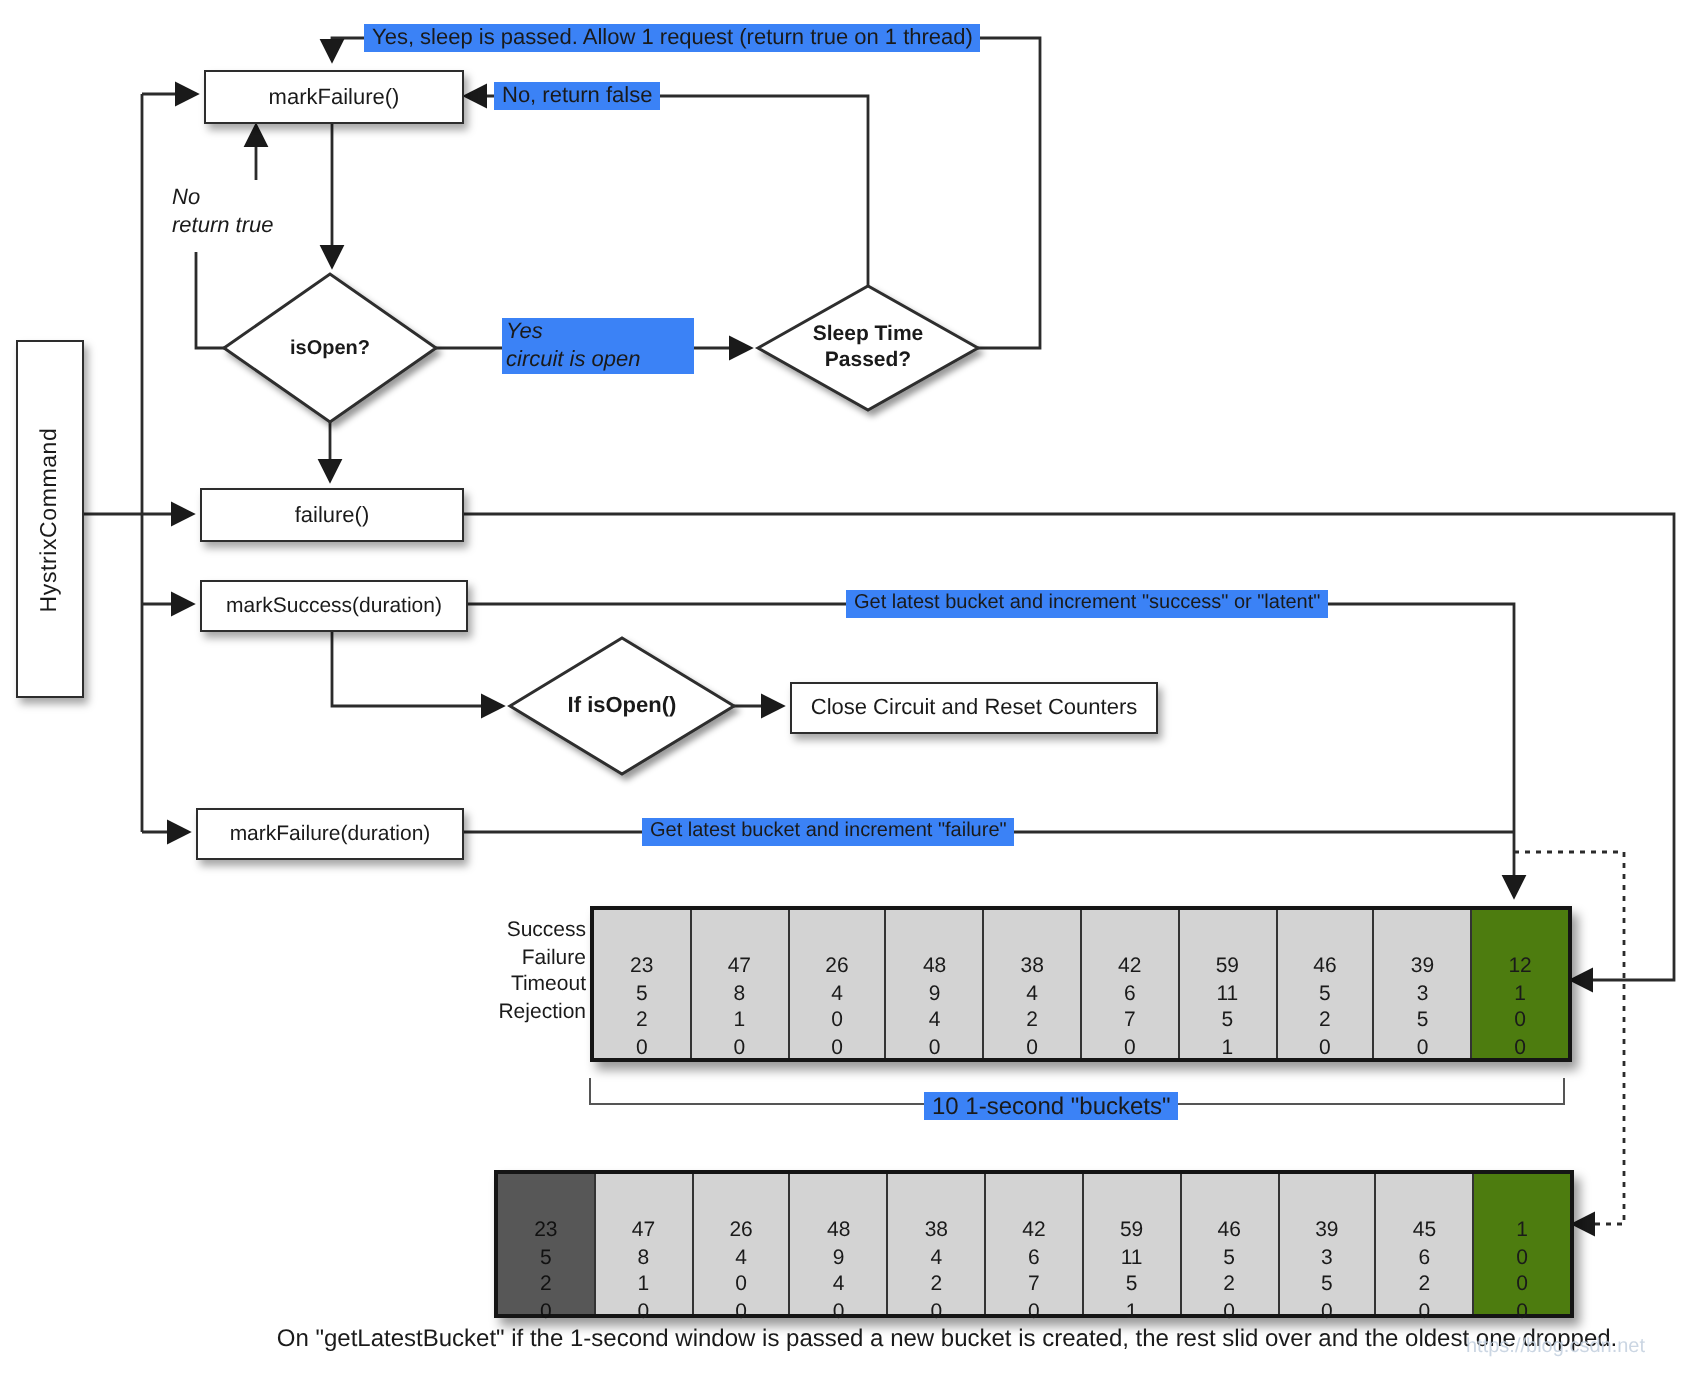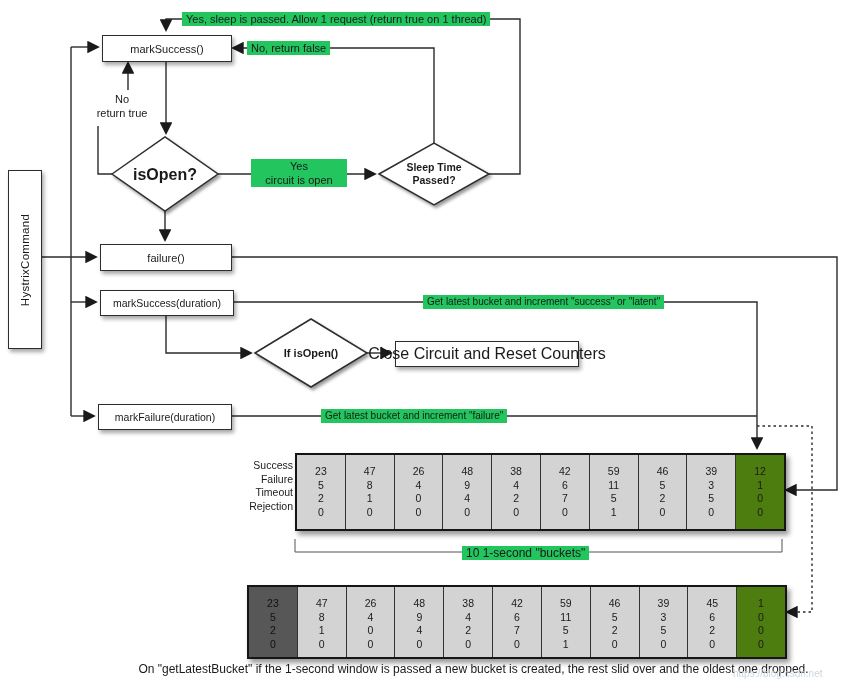--- a/index.html
+++ b/index.html
@@ -7,27 +7,27 @@
           font-family:"Liberation Sans",sans-serif;color:#1a1a1a;}
   svg.wires{position:absolute;left:0;top:0;z-index:1;}
   .node{position:absolute;z-index:2;background:#fff;border:1.5px solid #2d2d2d;
         box-shadow:2px 3px 4px rgba(0,0,0,.35);display:flex;align-items:center;
         justify-content:center;font-size:11px;white-space:nowrap;}
   .vrail{position:absolute;z-index:2;background:#fff;border:1.5px solid #2d2d2d;
         box-shadow:2px 3px 4px rgba(0,0,0,.35);display:flex;align-items:center;justify-content:center;}
   .vrail span{transform:rotate(-90deg);white-space:nowrap;font-size:11.5px;letter-spacing:.3px;}
   .dlabel{position:absolute;z-index:3;font-weight:bold;text-align:center;
           white-space:pre-line;line-height:13px;}
-  .elabel{position:absolute;z-index:3;background:#22c55e;padding:0 4px;white-space:nowrap;
+  .elabel{position:absolute;z-index:3;background:#3b82f6;padding:0 4px;white-space:nowrap;
           font-size:11px;line-height:14px;}
-  .elabel.center2{white-space:pre-line;text-align:center;padding:0 2px;}
+  .elabel.center2{white-space:pre-line;padding:0 2px;font-style:italic;}
   .bucket-row{position:absolute;z-index:2;display:flex;border:2px solid #151515;
               box-shadow:3px 4px 5px rgba(0,0,0,.4);background:#d3d3d3;}
   .bucket-cell{flex:1;border-right:1.2px solid #333;background:#d3d3d3;text-align:center;
-               font-size:10.5px;line-height:13.5px;white-space:pre-line;padding-top:10px;}
+               font-size:10.5px;line-height:13.5px;white-space:pre-line;padding-top:22px;}
   .bucket-cell:last-child{border-right:none;}
   .bucket-cell.new{background:#4d7c0f;}
   .bucket-cell.oldest{background:#575757;color:#111;}
   .rowlabels{position:absolute;z-index:2;text-align:right;font-size:10.5px;line-height:13.5px;
              white-space:pre-line;}
   .caption{position:absolute;z-index:3;font-size:12px;text-align:center;}
   .watermark{position:absolute;z-index:4;font-size:10px;color:#c6d2e0;opacity:.9;margin-left:36px;}
 </style>
 </head>
 <body>
@@ -80,27 +80,27 @@
       <polygon points="112,174 165,137 218,174 165,211"></polygon>
       <polygon points="379,174 434,143 489,174 434,205"></polygon>
       <polygon points="255,353 311,319 367,353 311,387"></polygon>
     </g>
   </svg>
 
   <div class="vrail" style="left:8px;top:170px;width:32px;height:177px;">
     <span>HystrixCommand</span>
   </div>
 
-  <div class="node" style="left:102px;top:35px;width:128px;height:25px;">markSuccess()</div>
+  <div class="node" style="left:102px;top:35px;width:128px;height:25px;">markFailure()</div>
   <div class="node" style="left:100px;top:244px;width:130px;height:25px;">failure()</div>
   <div class="node" style="left:100px;top:290px;width:132px;height:24px;font-size:10.5px;">markSuccess(duration)</div>
   <div class="node" style="left:98px;top:404px;width:132px;height:24px;font-size:10.5px;">markFailure(duration)</div>
-  <div class="node" style="left:395px;top:341px;width:182px;height:24px;font-size:16px;">Close Circuit and Reset Counters</div>
-
-  <div class="dlabel" style="left:125px;top:168px;width:80px;font-size:16px;">isOpen?</div>
+  <div class="node" style="left:395px;top:341px;width:182px;height:24px;font-size:11px;">Close Circuit and Reset Counters</div>
+
+  <div class="dlabel" style="left:125px;top:168px;width:80px;font-size:10px;">isOpen?</div>
   <div class="dlabel" style="left:394px;top:161px;width:80px;font-size:10.5px;">Sleep Time
 Passed?</div>
   <div class="dlabel" style="left:266px;top:347px;width:90px;font-size:11px;">If isOpen()</div>
 
   <div class="elabel" style="left:182px;top:12px;">Yes, sleep is passed.  Allow 1 request (return true on 1 thread)</div>
   <div class="elabel" style="left:247px;top:41px;">No, return false</div>
   <div class="elabel center2" style="left:84px;top:92px;width:72px;background:none;">No
 return true</div>
   <div class="elabel center2" style="left:251px;top:159px;width:92px;">Yes
 circuit is open</div>

